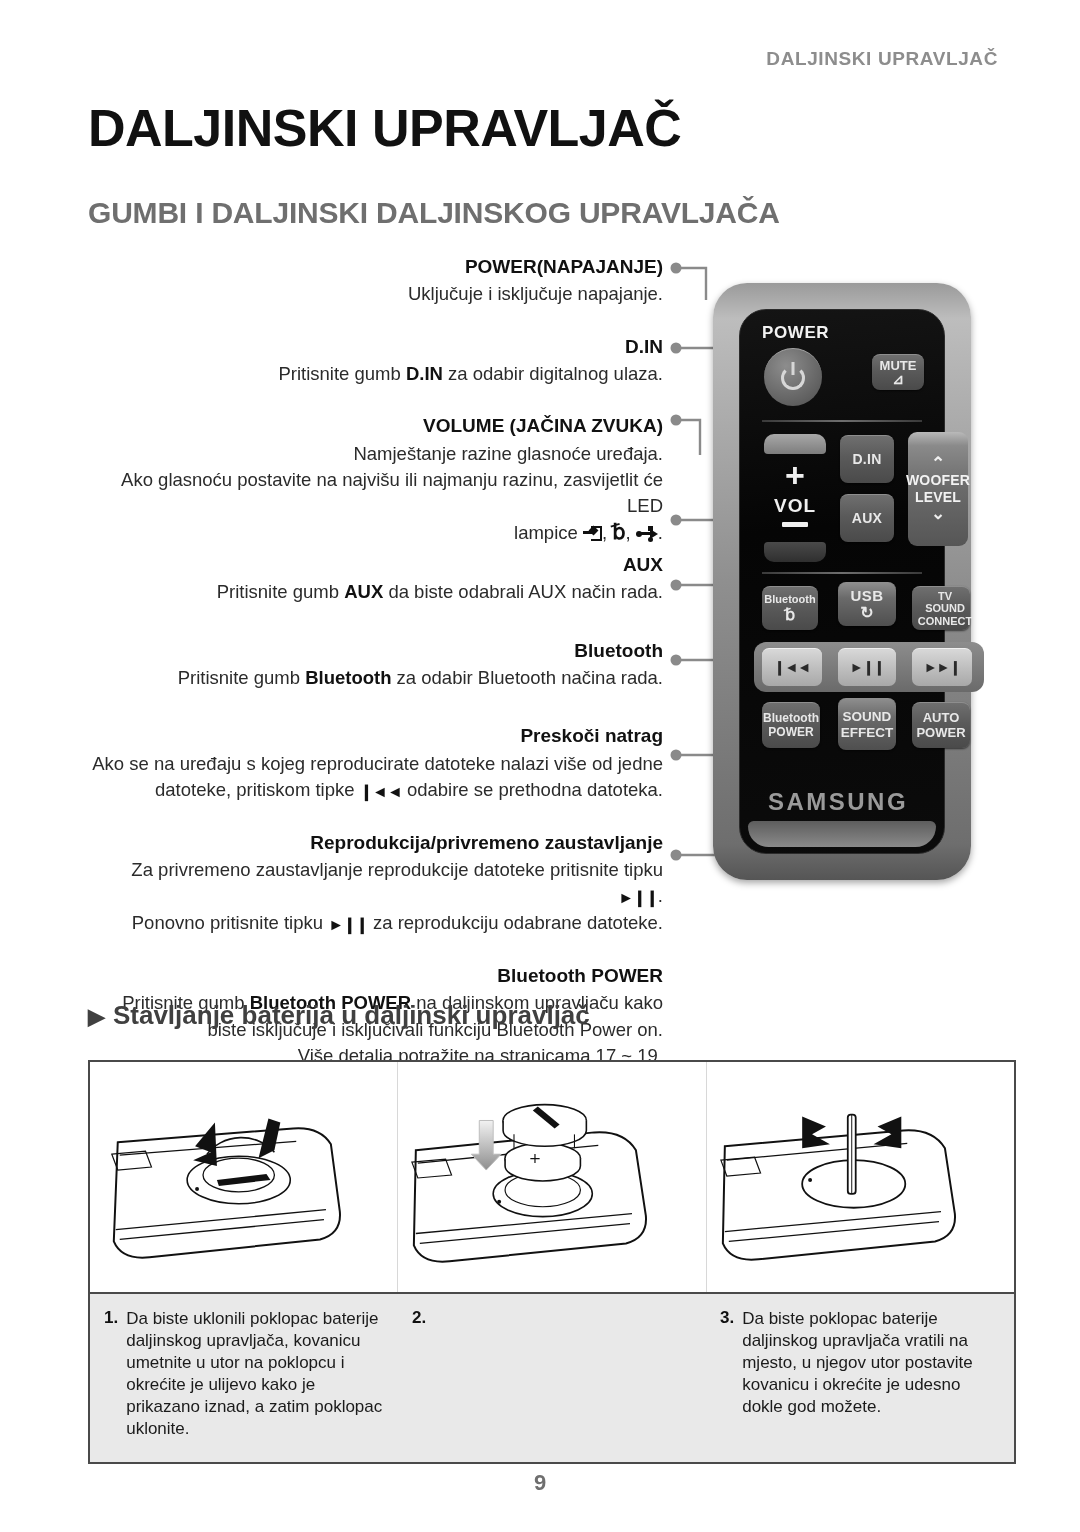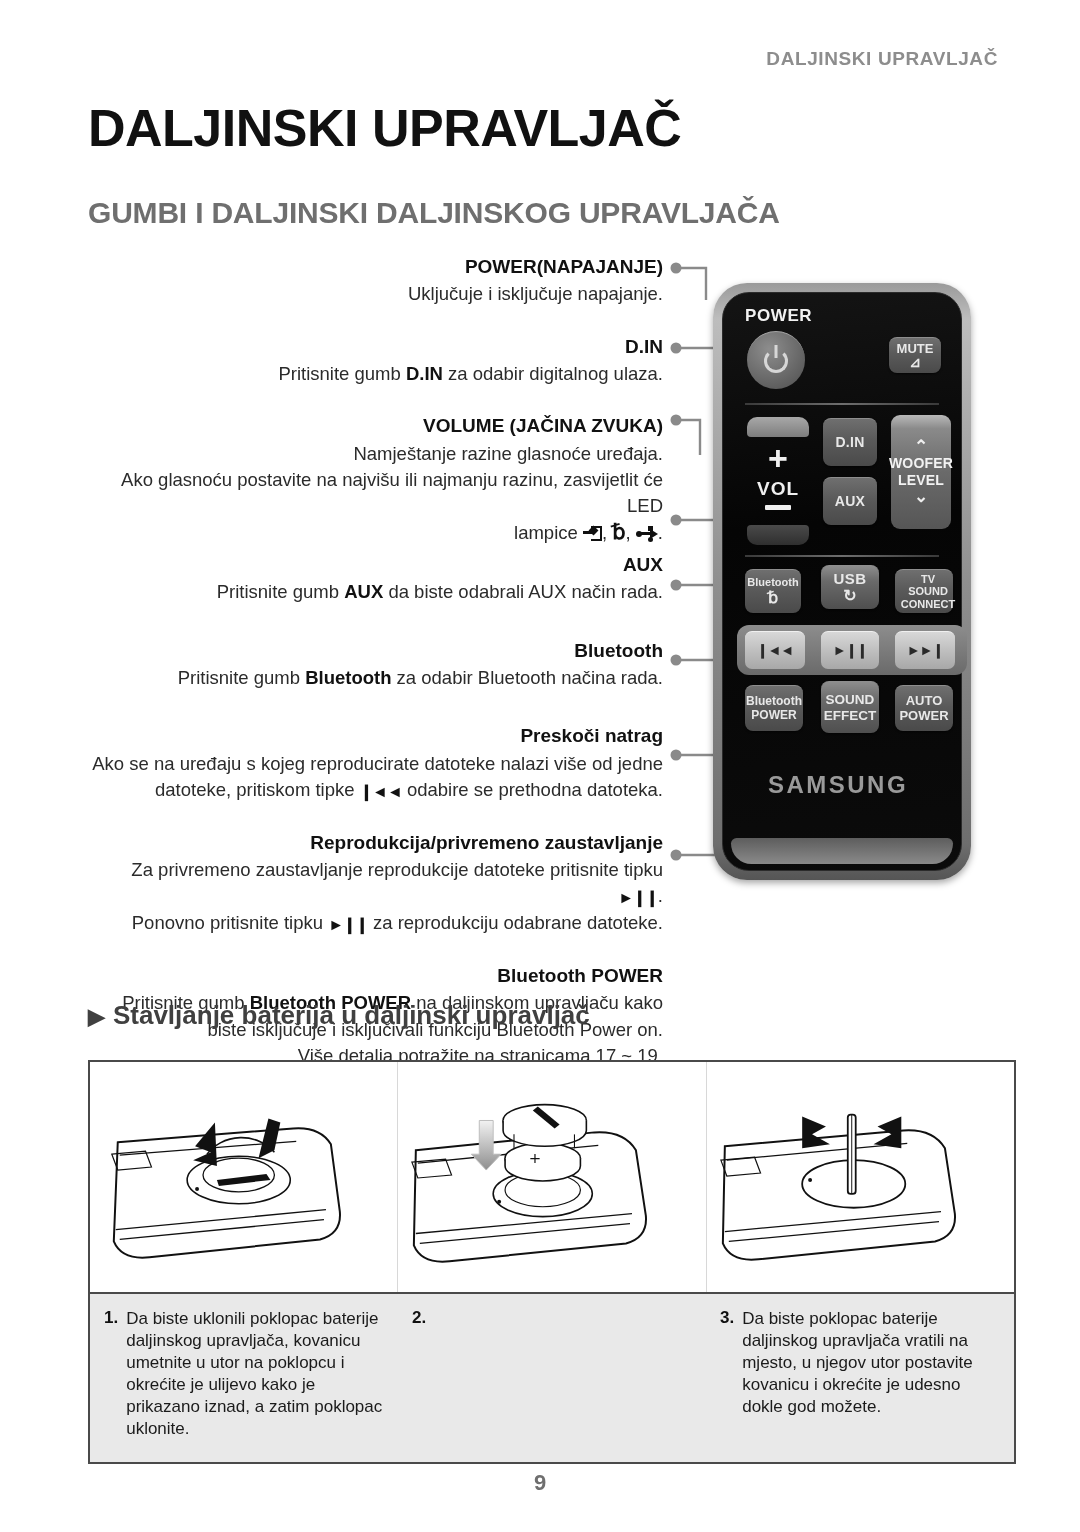--- a/index.html
+++ b/index.html
@@ -75,21 +75,21 @@
   
   .leaders{ position:absolute; left:0; top:0; width:1080px; height:1532px;
             pointer-events:none; }
 
   
   .remote{
     position:absolute; left:713px; top:283px;
     width:258px; height:597px;
     border-radius:34px;
     background:linear-gradient(180deg,#9a9a9a 0%,#bdbdbd 6%,#8f8f8f 50%,#6e6e6e 94%,#555 100%);
-    padding:9px;
+    padding:26px;
     box-shadow:0 3px 7px rgba(0,0,0,.35);
   }
   .remote-face{
     width:100%; height:100%;
     border-radius:27px;
     background:linear-gradient(175deg,#141414 0%,#050505 40%,#0b0b0b 100%);
     position:relative;
     border:1px solid #2b2b2b;
   }
   .rb{ position:absolute; color:#e8e8e8; font-weight:bold;

